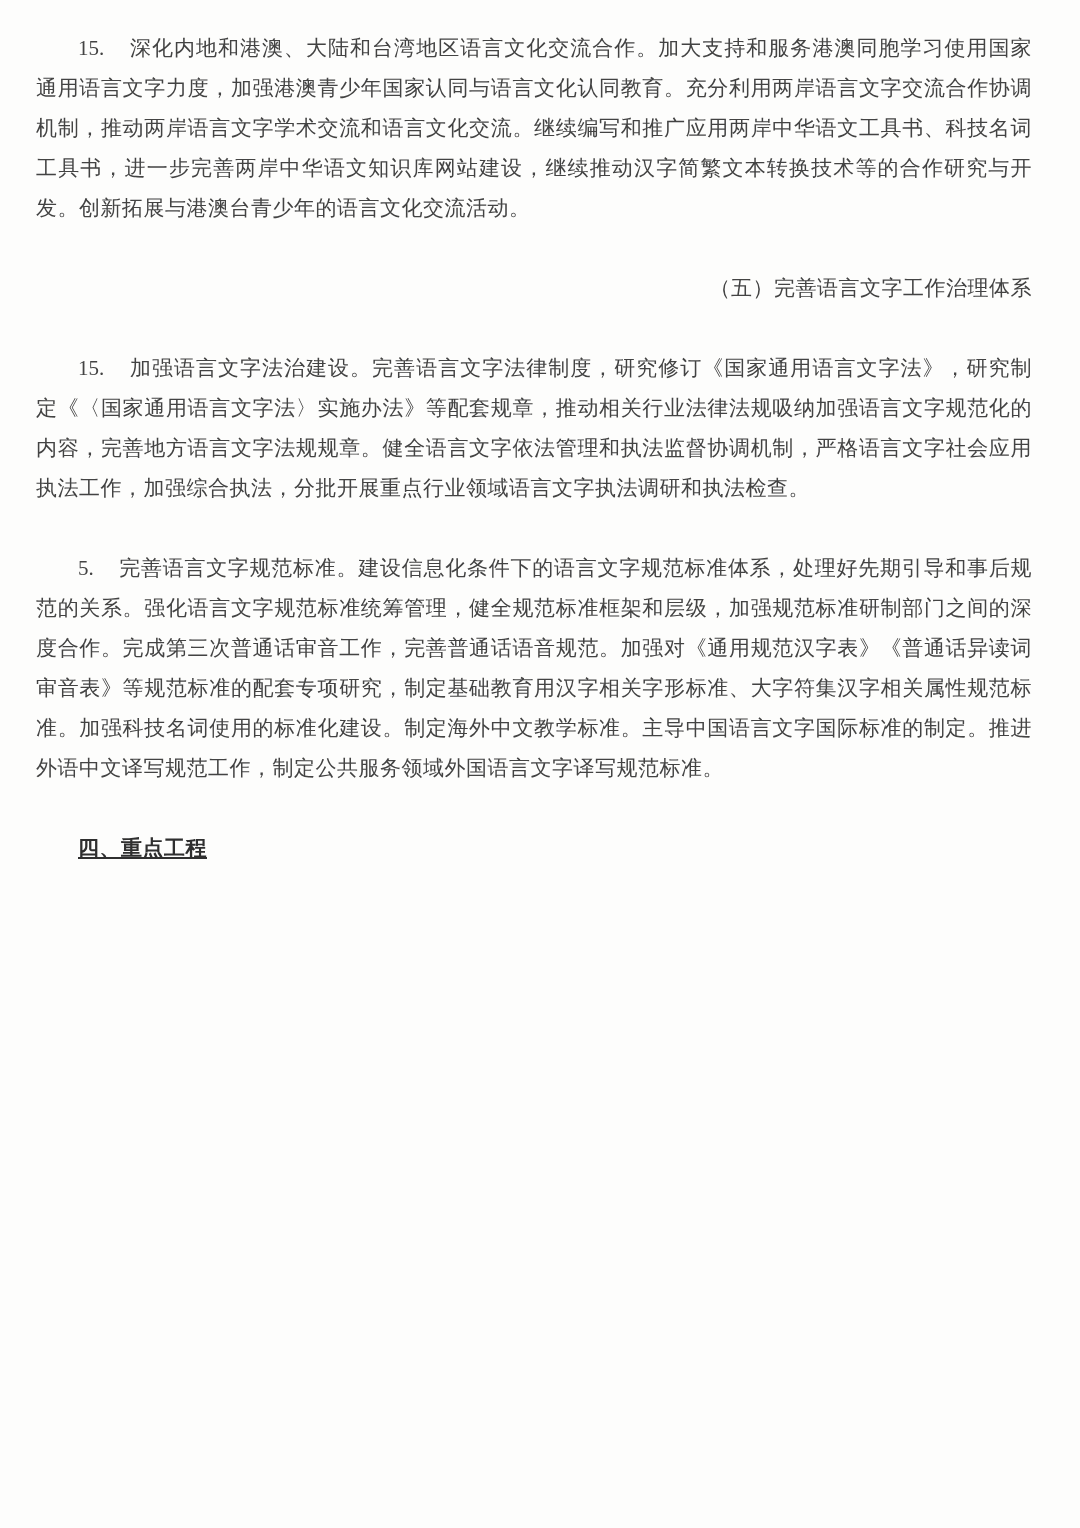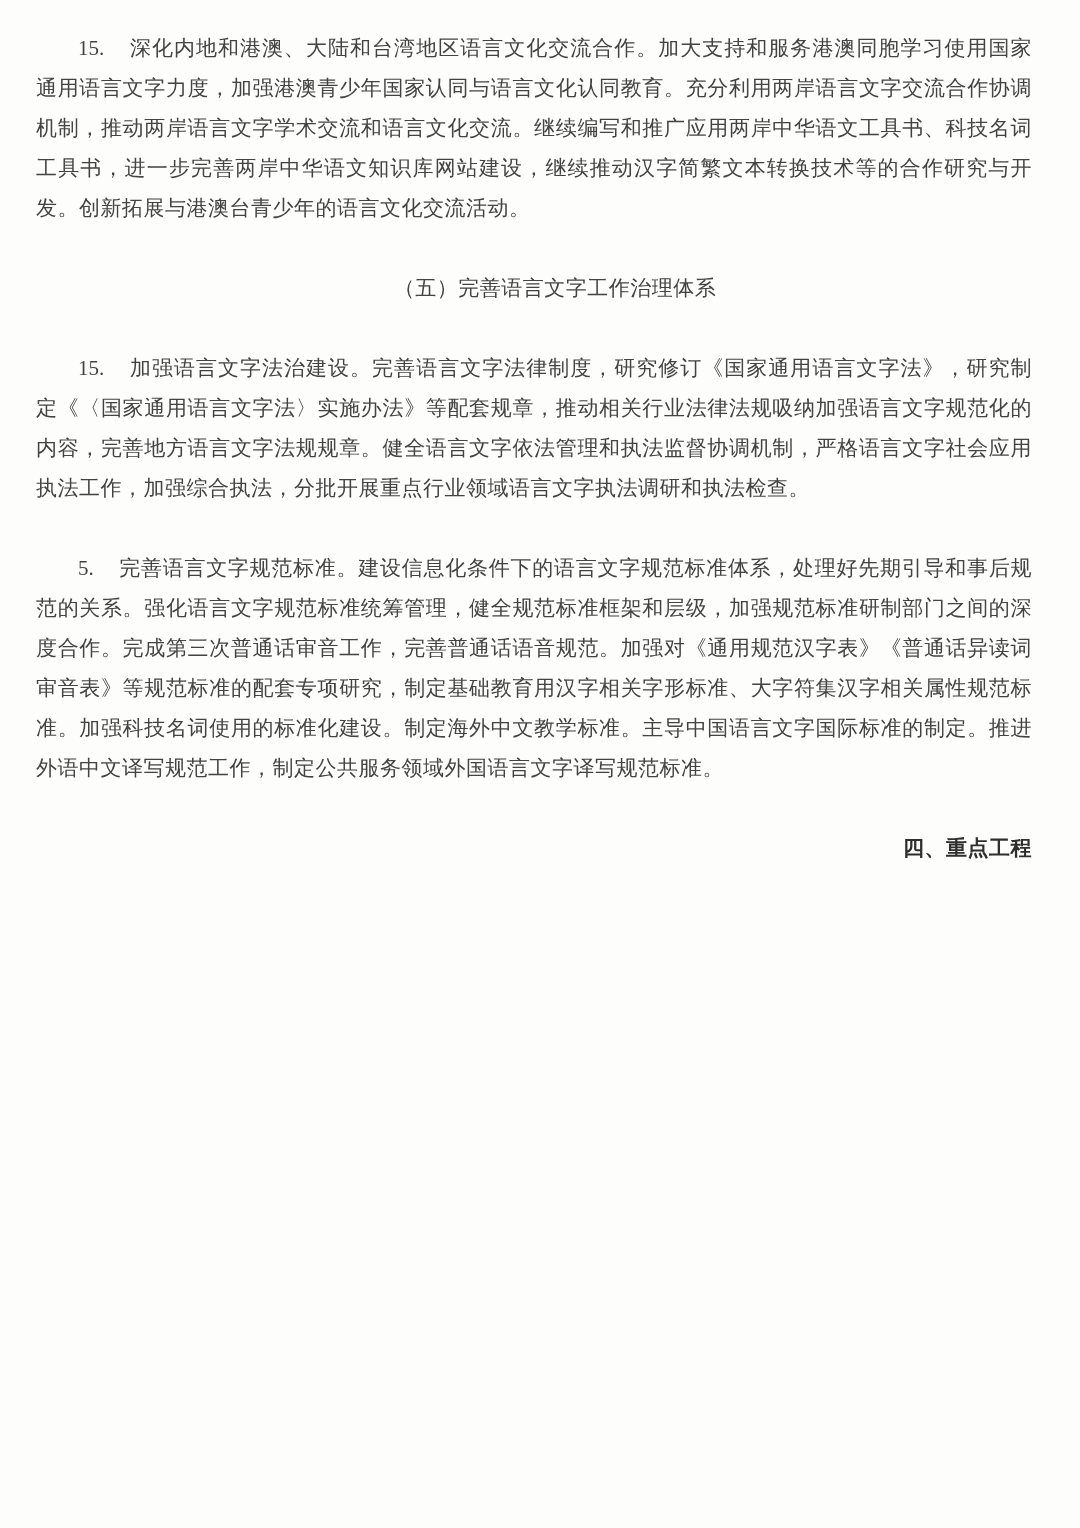--- a/index.html
+++ b/index.html
@@ -25,28 +25,29 @@
     margin-bottom: 40px;
     word-break: break-all;
   }
   .para-number {
     display: inline-block;
     text-indent: 0;
     margin-right: 1.2em;
     letter-spacing: 0;
   }
   .sub-heading {
-    text-align: center;
+    text-align: right;
   }
   .section-heading {
     font-weight: bold;
     color: #2f2f2f;
-    text-align: right;
+    text-align: left;
     margin-top: 2px;
     margin-bottom: 13px;
+    text-decoration: underline;
   }
 </style>
 </head>
 <body>
 
 <div class="page">
 
   <p class="block"><span class="para-number">15.</span><span>深化内地和港澳、大陆和台湾地区语言文化交流合作。加大支持和服务港澳同胞学习使用国家通用语言文字力度，加强港澳青少年国家认同与语言文化认同教育。充分利用两岸语言文字交流合作协调机制，推动两岸语言文字学术交流和语言文化交流。继续编写和推广应用两岸中华语文工具书、科技名词工具书，进一步完善两岸中华语文知识库网站建设，继续推动汉字简繁文本转换技术等的合作研究与开发。创新拓展与港澳台青少年的语言文化交流活动。</span></p>
 
 

